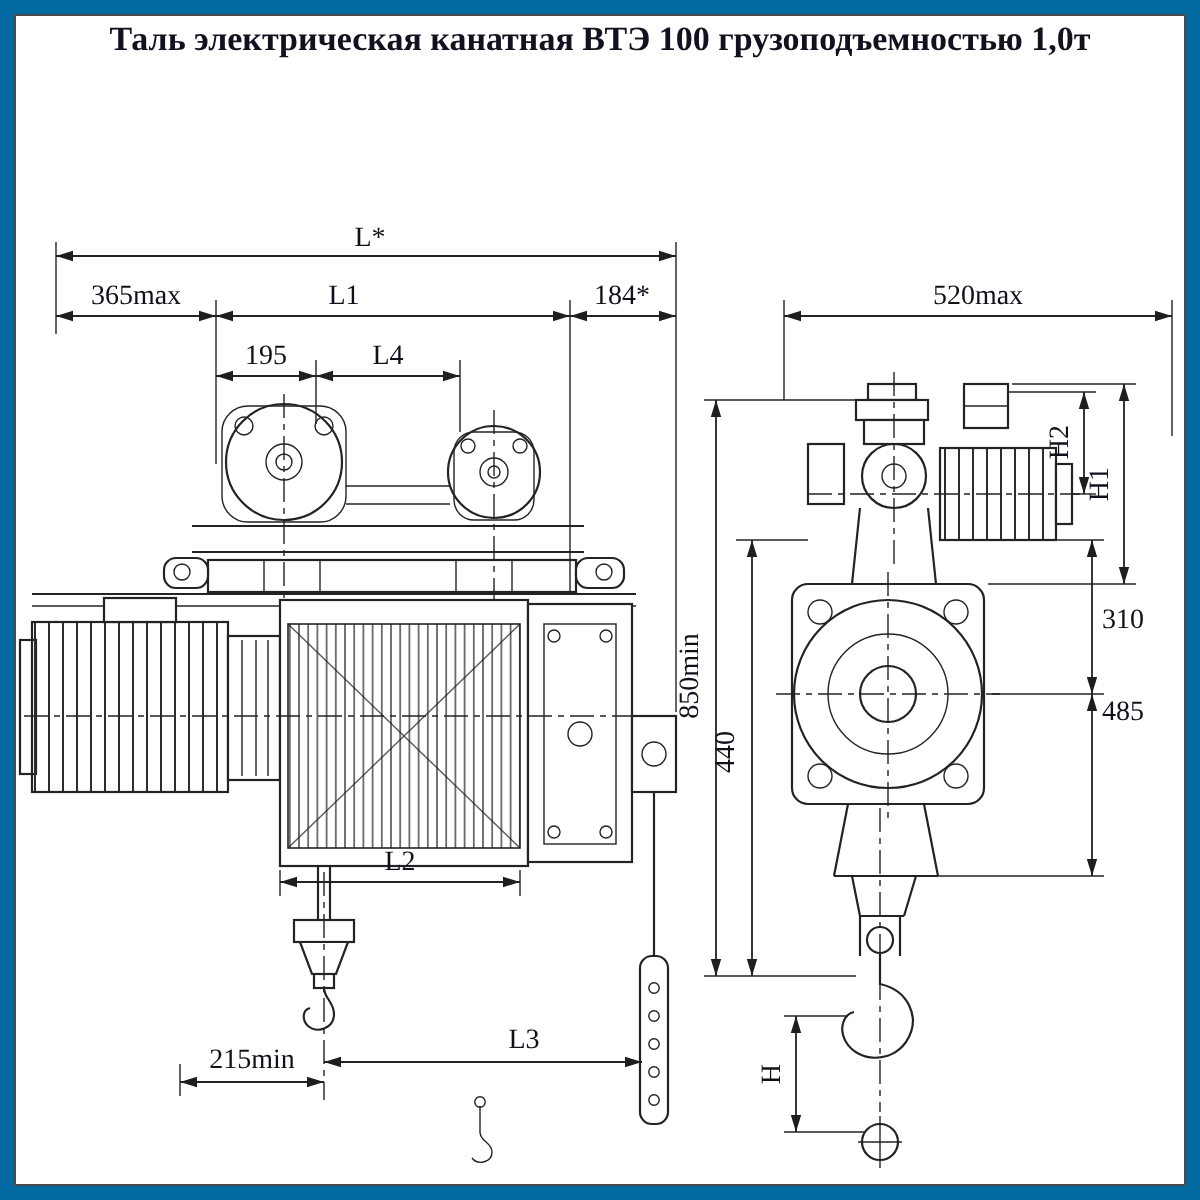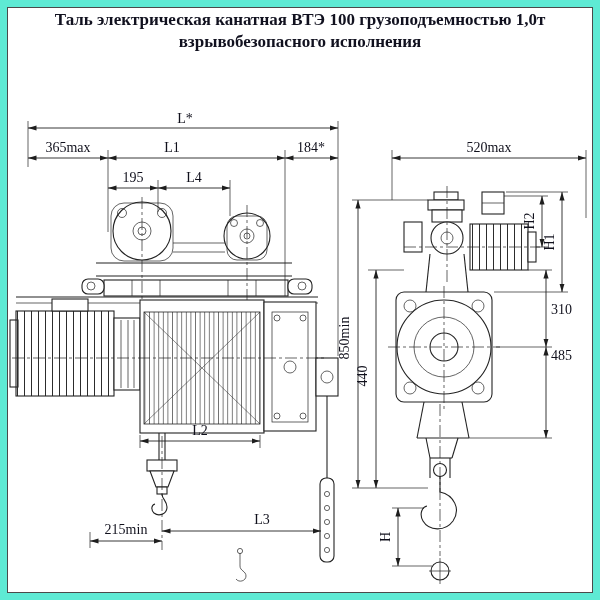--- a/index.html
+++ b/index.html
@@ -1,37 +1,36 @@
 <!DOCTYPE html>
 <html><head>
 <meta charset="utf-8">
 <style>
   html,body{margin:0;padding:0;background:#dcdcda;}
-  .frame{position:relative;width:600px;height:600px;background:#5eead4;font-family:"Liberation Serif",serif;overflow:hidden;}
+  .frame{position:relative;width:600px;height:600px;background:#0369a1;font-family:"Liberation Serif",serif;overflow:hidden;}
   .page{position:absolute;left:7px;top:7px;right:7px;bottom:7px;background:#ffffff;border:1px solid #4a4a4a;}
   .title{position:absolute;top:9px;left:10px;right:10px;text-align:center;font-weight:bold;
          font-size:17px;line-height:1.32;color:#11111f;}
   svg.draw{position:absolute;left:0;top:0;width:600px;height:600px;}
   .o{stroke:#232323;stroke-width:1.1;fill:none;}
   .of{stroke:#232323;stroke-width:1.1;fill:#ffffff;}
   .t{stroke:#232323;stroke-width:0.7;fill:none;}
   .e{stroke:#232323;stroke-width:0.7;fill:none;}
   .d{stroke:#232323;stroke-width:0.9;fill:none;}
   .cl{stroke:#232323;stroke-width:0.7;stroke-dasharray:12 3 3 3;fill:none;}
   .dt{font-family:"Liberation Serif",serif;font-size:14px;fill:#10101c;text-anchor:middle;}
   .dts{font-family:"Liberation Serif",serif;font-size:14px;fill:#10101c;text-anchor:start;}
 </style>
 </head>
 <body>
 
 <div class="frame">
   <div class="page"></div>
   <div class="title">
     <div>Таль электрическая канатная ВТЭ 100 грузоподъемностью 1,0т</div>
-    <div>взрывобезопасного исполнения</div>
   </div>
 
   <svg class="draw" viewBox="0 0 600 600">
     <defs>
       <marker id="arr" markerWidth="10" markerHeight="8" refX="8.5" refY="3" orient="auto-start-reverse" markerUnits="userSpaceOnUse">
         <path d="M0,0.4 L8.5,3 L0,5.6 Z" fill="#1e1e1e"></path>
       </marker>
       <pattern id="fins" width="7" height="8" patternUnits="userSpaceOnUse">
         <path d="M3.5,0 V8" stroke="#2c2c2c" stroke-width="1"></path>
       </pattern>

